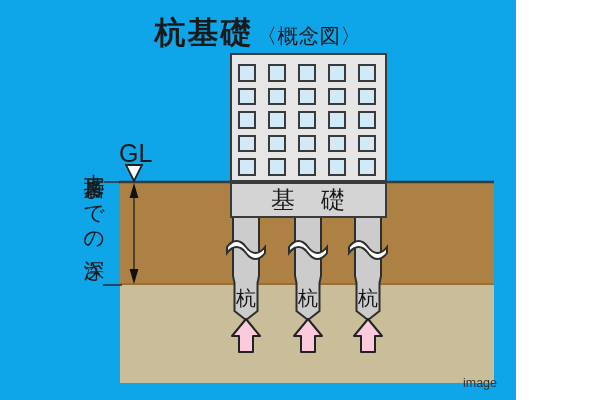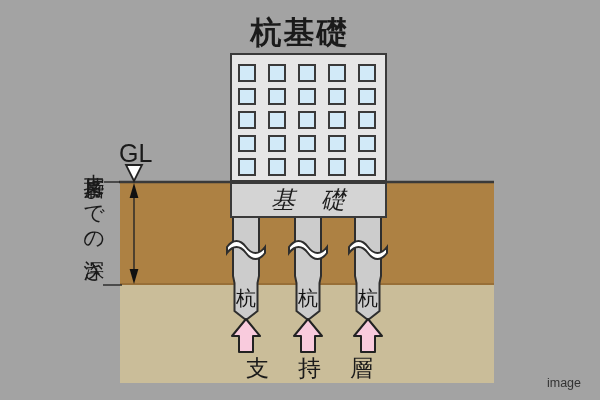--- a/index.html
+++ b/index.html
@@ -7,21 +7,21 @@
     --soil-tan:#cabd99;
     --bldg-gray:#e6e6e6;
     --window-blue:#d2eaf8;
     --foundation-gray:#d4d4d4;
     --pile-gray:#cccccc;
     --pink:#f9cbdd;
     --ink:#2e2e2e;
   }
   html,body{margin:0;padding:0;background:#fff;}
   .stage{
-    position:relative;width:600px;height:400px;background:#a3a3a3;overflow:hidden;
+    position:relative;width:516px;height:400px;background:#0ea5e9;overflow:hidden;
     font-family:"Liberation Sans","DejaVu Sans",sans-serif;color:#1a1a1a;
   }
   .title{
     position:absolute;top:12px;left:50%;transform:translateX(-50%);
     display:flex;align-items:baseline;gap:3px;white-space:nowrap;z-index:6;
   }
   .title-main{font-size:31px;font-weight:700;letter-spacing:2px;}
   .title-sub{font-size:20.5px;font-weight:500;letter-spacing:0.5px;}
   .soil{position:absolute;left:120px;width:374px;z-index:1;}
   .soil-brown{top:182px;height:103px;background:var(--soil-brown);
@@ -35,21 +35,21 @@
   .gl-triangle{fill:#ffffff;stroke:#222;stroke-width:1.8;}
   .pile-shape{fill:var(--pile-gray);stroke:var(--ink);stroke-width:2;stroke-linejoin:miter;}
   .pile-break{fill:#ffffff;stroke:var(--ink);stroke-width:2;}
   .pile-label{font-family:"Liberation Sans","DejaVu Sans",sans-serif;font-size:20px;
     fill:#111;text-anchor:middle;}
   .force-arrow{fill:var(--pink);stroke:#222;stroke-width:2;stroke-linejoin:round;}
   .foundation{
     position:absolute;left:230px;top:182px;width:157px;height:36px;box-sizing:border-box;
     background:var(--foundation-gray);border:2px solid #3a3a3a;z-index:3;
     display:flex;align-items:center;justify-content:center;
-    font-size:24px;font-weight:500;letter-spacing:1px;font-style:italic;
+    font-size:24px;font-weight:500;letter-spacing:1px;
   }
   .building{
     position:absolute;left:230px;top:53px;width:157px;height:129px;box-sizing:border-box;
     background:var(--bldg-gray);border:2.5px solid #3a3a3a;z-index:4;
   }
   .windows{position:absolute;inset:0;}
   .window{
     position:absolute;width:17.5px;height:17.5px;box-sizing:border-box;
     background:var(--window-blue);border:2px solid #3a3a3a;
   }
@@ -65,20 +65,21 @@
   }
   .watermark{position:absolute;right:19px;top:367px;font-size:12.5px;color:#333;z-index:5;margin-top:9px;}
 </style>
 </head>
 <body>
 
 <div class="stage">
 
   <div class="title">
     <span class="title-main">杭基礎</span>
+    <span class="title-sub">〈概念図〉</span>
   </div>
 
   <div class="soil soil-brown"></div>
   <div class="soil soil-tan"></div>
 
   <svg class="overlay" width="600" height="400" viewBox="0 0 600 400">
     <line class="ink-line thick" x1="119" y1="182" x2="494" y2="182"></line>
     <line class="ink-line thin" x1="104" y1="182" x2="120" y2="182"></line>
     <line class="ink-line thin" x1="103" y1="285" x2="122" y2="285"></line>
     <polygon class="gl-triangle" points="126,165 142,165 134,181"></polygon>
@@ -150,16 +151,15 @@
         <div class="window" style="left: 6px; top: 103px;"></div>
         <div class="window" style="left: 36px; top: 103px;"></div>
         <div class="window" style="left: 66px; top: 103px;"></div>
         <div class="window" style="left: 96px; top: 103px;"></div>
         <div class="window" style="left: 126px; top: 103px;"></div>
       </div>
   </div>
 
   <div class="gl-label">GL</div>
   <div class="depth-label">支持層までの深さ</div>
-  <div class="bearing-label">支持層</div>
   <div class="watermark">image</div>
 
 </div>
 
 </body></html>

